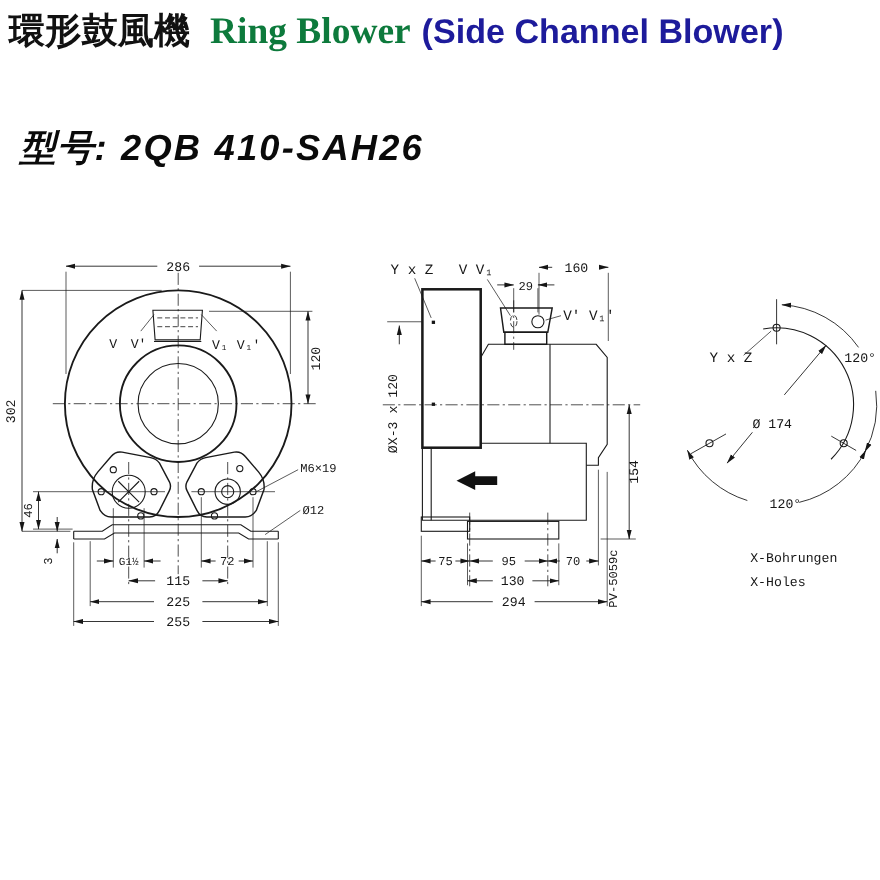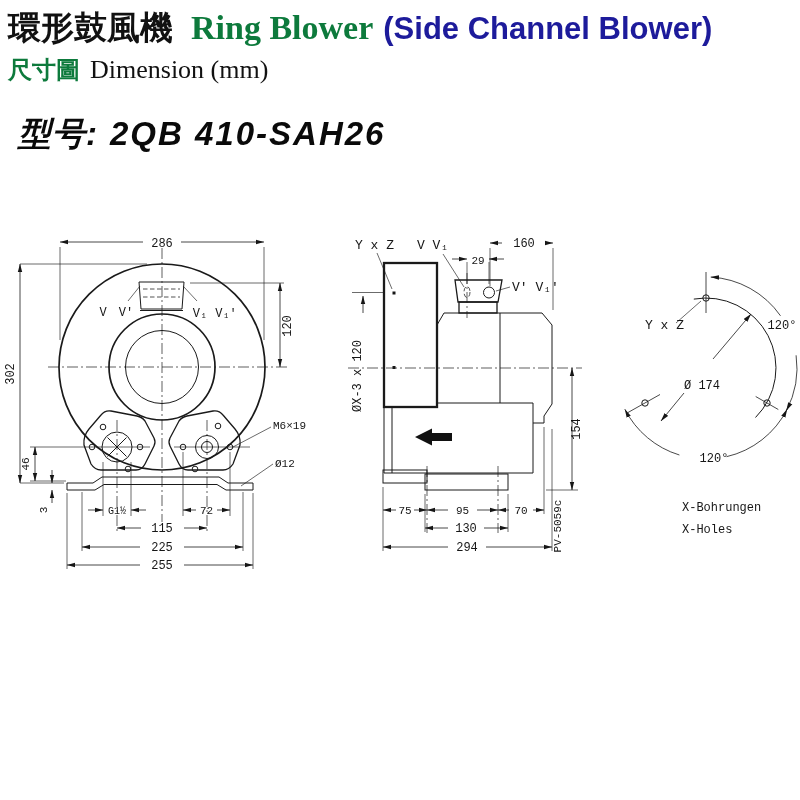--- a/index.html
+++ b/index.html
@@ -32,23 +32,20 @@
   svg marker path{fill:#161616;}
 </style>
 </head>
 <body>
 
 <div id="page">
 
   <div class="hline1">
     <span class="zh">環形鼓風機</span><span class="en">Ring Blower</span><span class="paren">(Side Channel Blower)</span>
   </div>
-  <div class="hline2">
-    <span class="zh">尺寸圖</span><span class="en">Dimension (mm)</span>
-  </div>
   <div class="hline3">
     <span>型号:</span><span class="model">2QB 410-SAH26</span>
   </div>
 
   <svg style="left:0;top:225px;" width="325" height="365" viewBox="0 225 325 365">
     <defs>
       <marker id="arrF" viewBox="0 0 10 6" refX="9.6" refY="3" markerWidth="11" markerHeight="6.6" orient="auto-start-reverse">
         <path d="M10,3 L0,0.4 L0,5.6 Z"></path>
       </marker>
     </defs>

